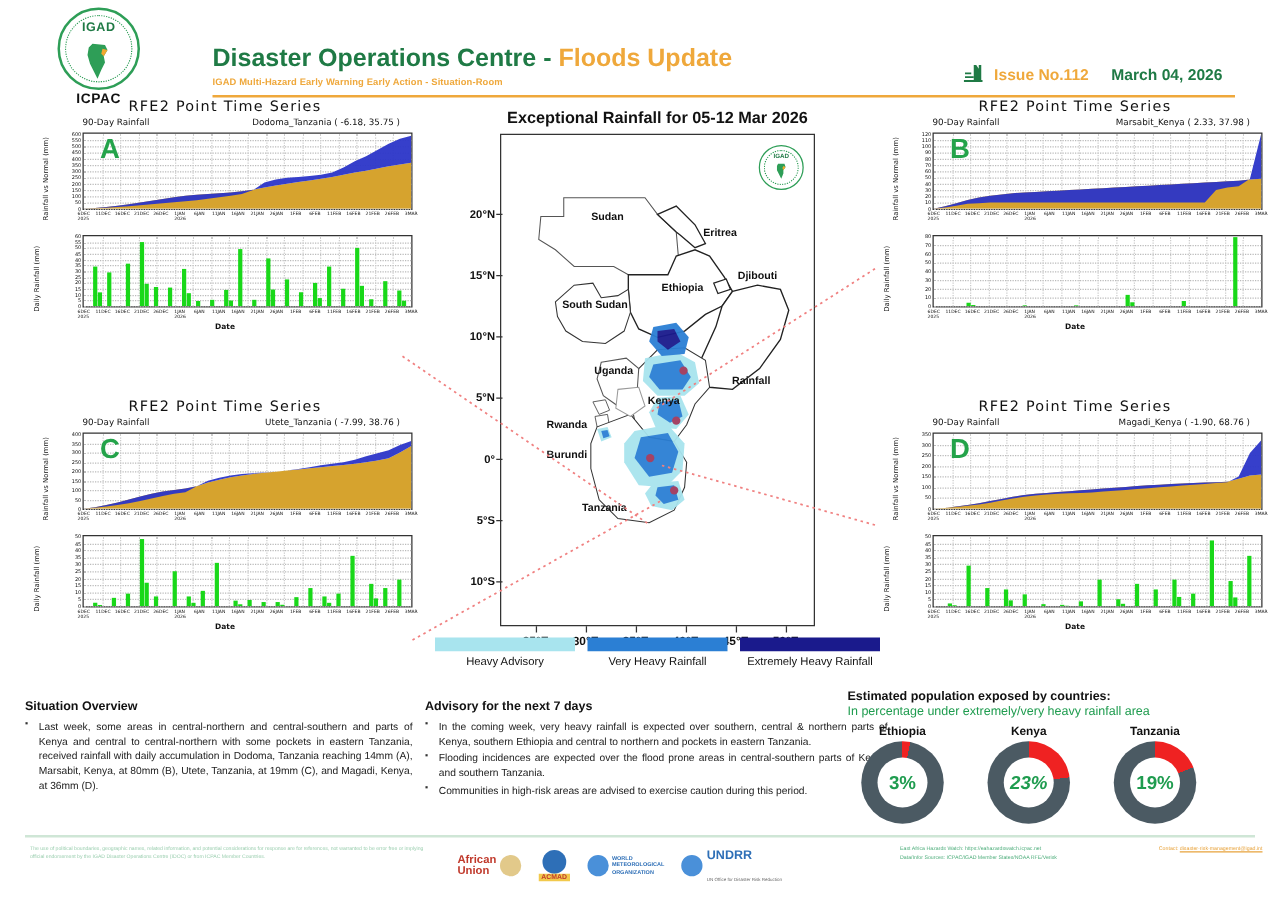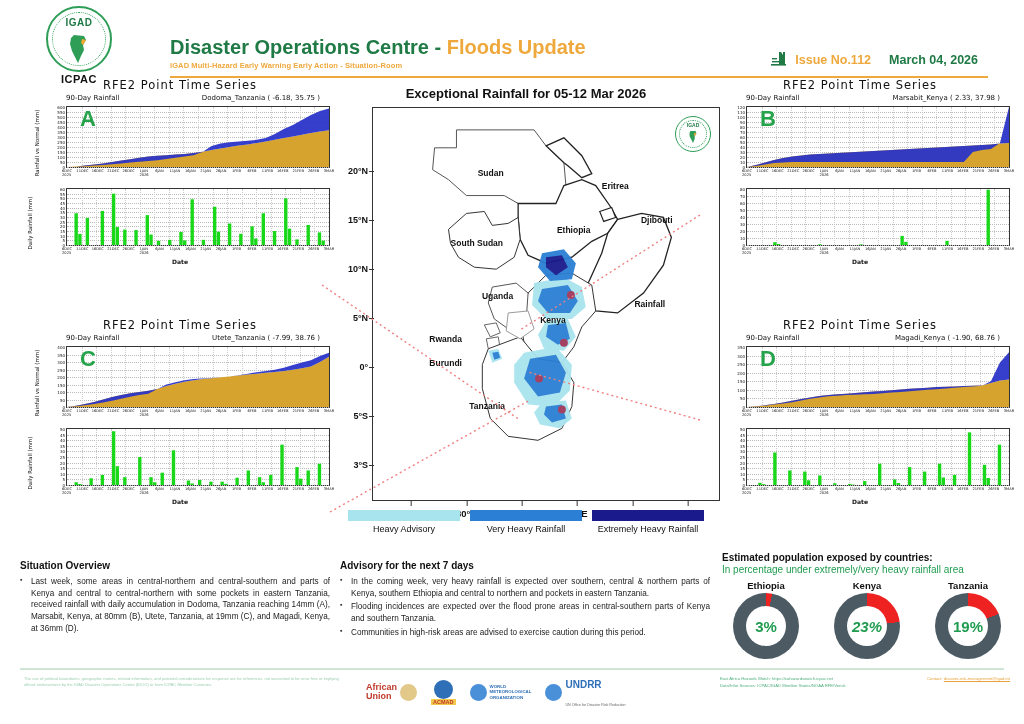--- a/index.html
+++ b/index.html
@@ -45,21 +45,21 @@
   .xtick{position:absolute;top:100%;margin-top:2px;font-size:3.6px;color:#111;
     transform:translateX(-50%);white-space:nowrap;font-family:"DejaVu Sans",sans-serif;}
   .panel-letter{position:absolute;font-size:22px;font-weight:bold;color:#24a34a;
     font-family:"Liberation Sans",sans-serif;}
   .xaxis-title{position:absolute;left:0;right:0;text-align:center;font-size:6px;font-weight:bold;color:#111;
     font-family:"DejaVu Sans",sans-serif;}
 
   
   .map-wrap{position:absolute;left:372px;top:86px;width:308px;height:466px;}
   .map-title{text-align:center;font-size:13px;font-weight:bold;color:#111;margin-bottom:6px;}
-  .map-frame{position:relative;width:348px;height:394px;border:1px solid #333;margin:0 auto;background:#fff;box-sizing:border-box;}
+  .map-frame{position:relative;width:252px;height:394px;border:1px solid #333;margin:0 auto;background:#fff;box-sizing:border-box;}
   .map-ytick{position:absolute;right:100%;margin-right:5px;font-size:9px;font-weight:bold;color:#111;
     transform:translateY(-50%);white-space:nowrap;}
   .map-ytick:after{content:"";position:absolute;left:100%;margin-left:1px;top:50%;width:5px;height:1px;background:#333;}
   .map-xtick{position:absolute;top:100%;margin-top:8px;font-size:9.5px;font-weight:bold;color:#111;
     transform:translateX(-50%);white-space:nowrap;}
   .map-xtick:before{content:"";position:absolute;left:50%;top:-7px;width:1px;height:5px;background:#333;}
   .clabel{position:absolute;font-size:8.5px;font-weight:bold;color:#111;white-space:nowrap;transform:translate(-50%,-50%);}
   .map-logo{position:absolute;right:8px;top:8px;width:34px;height:34px;border:1.5px solid #2e9e57;border-radius:50%;background:#fff;}
   .map-logo:after{content:"";position:absolute;left:3px;top:3px;right:3px;bottom:3px;border:1px dotted #2e9e57;border-radius:50%;}
   .map-logo-txt{position:absolute;left:0;right:0;top:5px;text-align:center;font-size:5px;font-weight:bold;color:#1f7a45;}
@@ -73,21 +73,21 @@
   .sec-title{font-size:10px;font-weight:bold;color:#111;margin-bottom:5px;}
   .bullets{list-style:none;margin:0;padding:0;}
   .bullets li{position:relative;padding-left:11px;font-size:8.2px;line-height:1.42;color:#222;
     text-align:justify;margin-bottom:2px;}
   .bullets li:before{content:"\25AA";position:absolute;left:0;top:-1px;font-size:7px;color:#333;}
 
   .situation{position:absolute;left:20px;top:560px;width:310px;}
   .advisory{position:absolute;left:340px;top:560px;width:370px;}
 
   
-  .pop{position:absolute;left:722px;top:552px;width:290px;}
+  .pop{position:absolute;left:678px;top:552px;width:290px;}
   .pop-t1{font-size:10px;font-weight:bold;color:#111;}
   .pop-t2{font-size:10px;color:#1f9c4f;margin-top:1px;}
   .donuts{display:flex;justify-content:space-between;margin-top:5px;}
   .donut-cell{width:88px;text-align:center;}
   .donut-name{font-size:9.5px;font-weight:bold;color:#111;margin-bottom:2px;}
   .donut{position:relative;width:66px;height:66px;margin:0 auto;border-radius:50%;}
   .donut-hole{position:absolute;left:13px;top:13px;width:40px;height:40px;border-radius:50%;background:#fff;
     display:flex;align-items:center;justify-content:center;font-size:15px;font-weight:bold;color:#1f9c4f;}
 
   
@@ -862,21 +862,21 @@
           <circle cx="166" cy="303" r="4" fill="#a0385c"></circle>
         </g>
       </svg>
 
       <div class="map-ytick" style="top:16%;">20°N</div>
       <div class="map-ytick" style="top:28.5%;">15°N</div>
       <div class="map-ytick" style="top:41%;">10°N</div>
       <div class="map-ytick" style="top:53.5%;">5°N</div>
       <div class="map-ytick" style="top:66%;">0°</div>
       <div class="map-ytick" style="top:78.5%;">5°S</div>
-      <div class="map-ytick" style="top:91%;">3°S</div>
+      <div class="map-ytick" style="top:91%;">10°S</div>
 
       <div class="map-xtick" style="left:11%;">25°E</div>
       <div class="map-xtick" style="left:27%;">30°E</div>
       <div class="map-xtick" style="left:43%;">35°E</div>
       <div class="map-xtick" style="left:59%;">40°E</div>
       <div class="map-xtick" style="left:75%;">45°E</div>
       <div class="map-xtick" style="left:91%;">50°E</div>
 
       <div class="clabel" style="left:34%;top:16.5%;">Sudan</div>
       <div class="clabel" style="left:70%;top:20%;">Eritrea</div>

